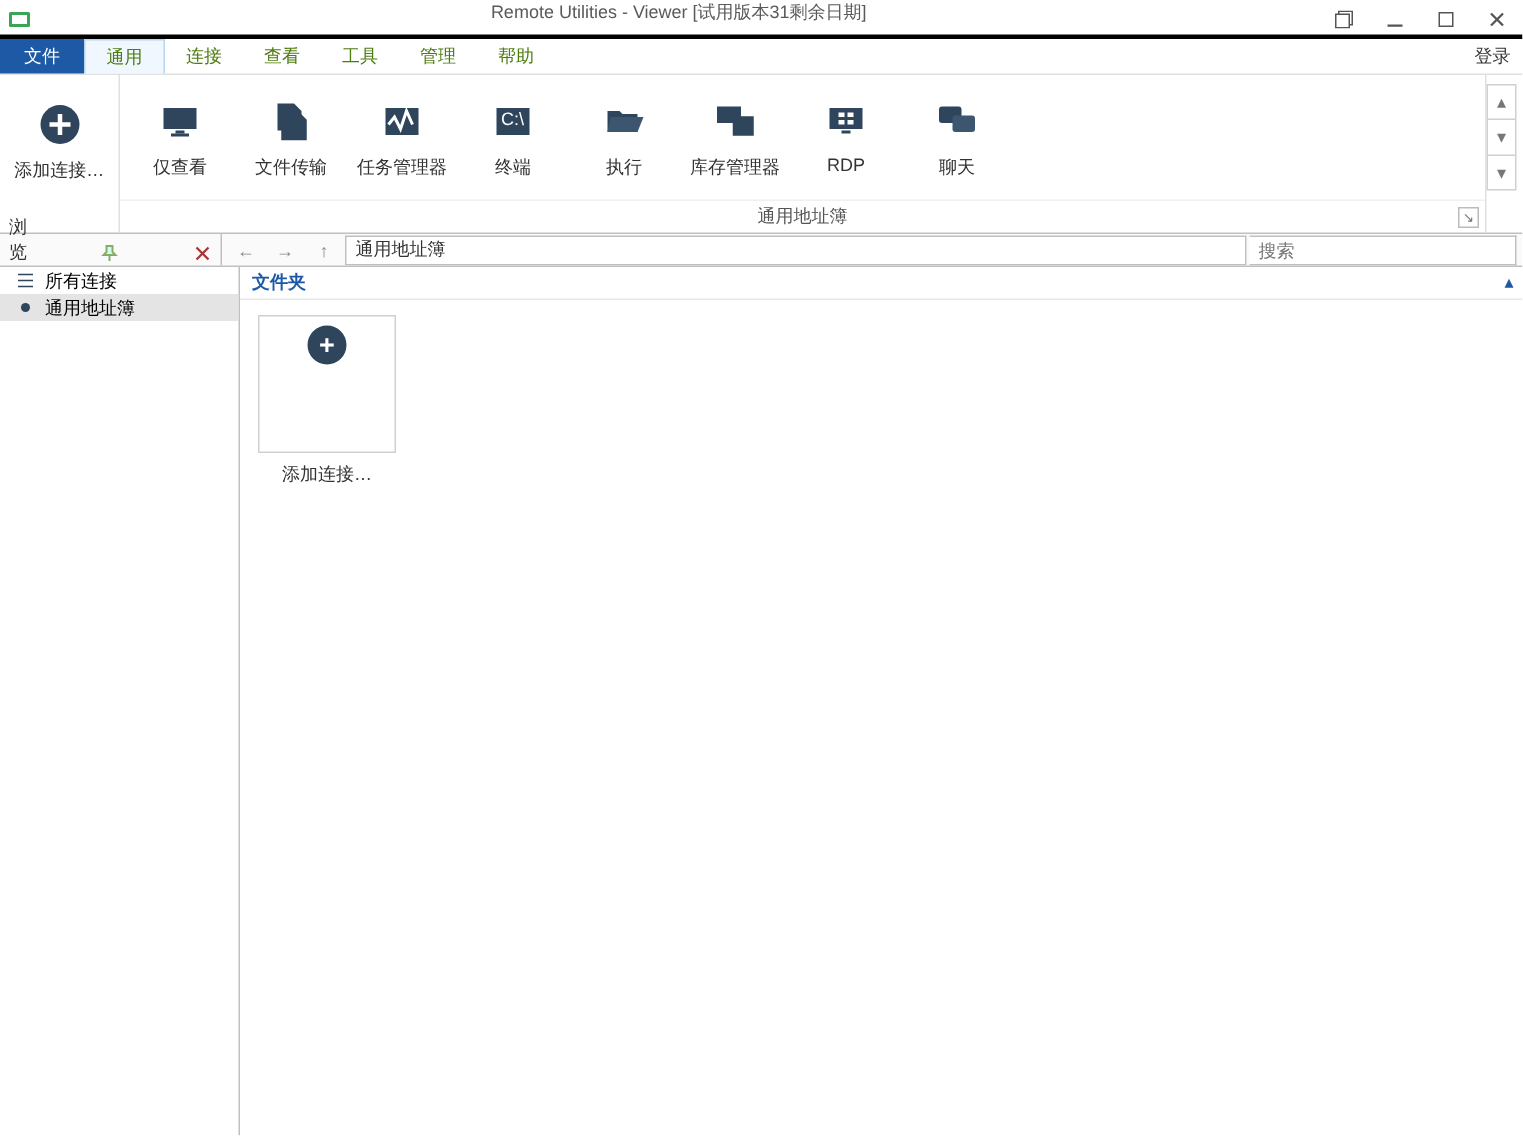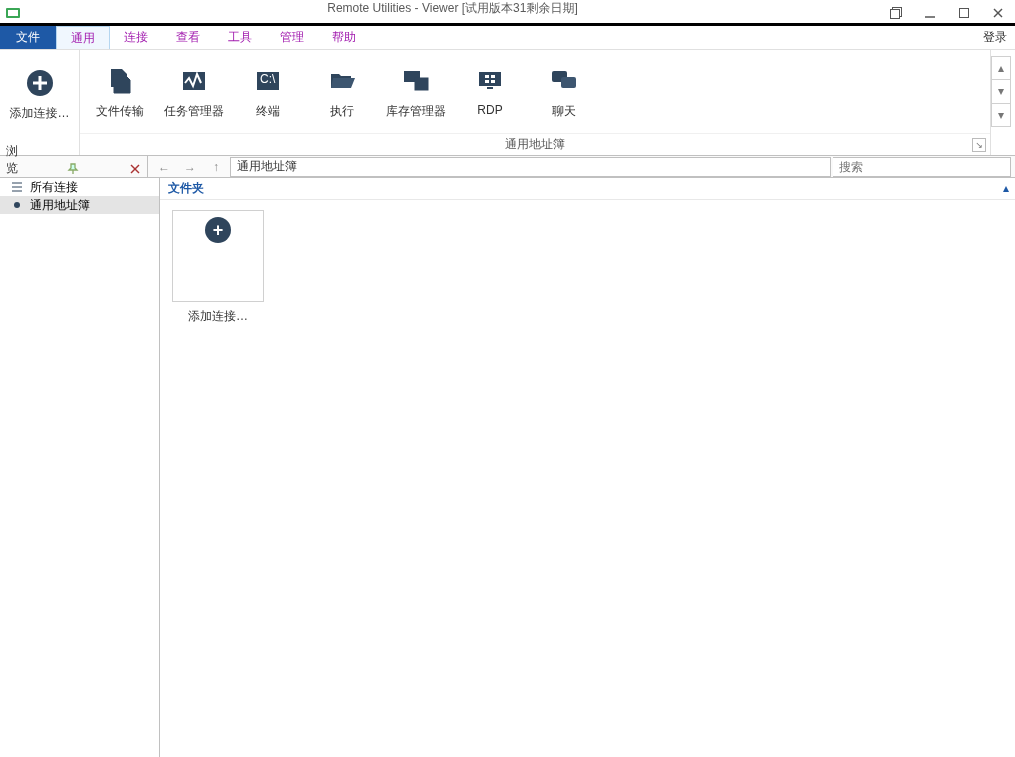--- a/index.html
+++ b/index.html
@@ -8,21 +8,21 @@
 
 .titlebar { height: 26px; background: #fff; display: flex; align-items: flex-start; border-bottom: 3px solid #000000; }
 .titlebar-icon { width: 26px; height: 26px; display: flex; align-items: center; justify-content: center; }
 .titlebar-icon svg { width: 16px; height: 16px; }
 .titlebar-title { flex: 1; text-align: center; color: #5a5a5a; }
 .titlebar-controls { display: flex; }
 .tb-btn { width: 34px; height: 26px; display: flex; align-items: center; justify-content: center; color: #555; cursor: default; }
 
 
 .menubar { height: 24px; background: #fff; display: flex; align-items: stretch; border-bottom: 1px solid #e0e0e0; }
-.menu-item { padding: 0 14px; display: flex; align-items: center; color: #a21caf; cursor: default; }
+.menu-item { padding: 0 14px; display: flex; align-items: center; color: #4d7c0f; cursor: default; }
 .menu-item.file { background: #1e59a6; color: #fff; padding: 0 16px; }
 .menu-item.active { border: 1px solid #b5d6f0; border-bottom: none; background: #f0f7fe; }
 .menu-spacer { flex: 1; }
 .menu-login { padding: 0 8px; display: flex; align-items: center; color: #333; }
 
 
 .ribbon { height: 106px; background: #fff; display: flex; border-bottom: 1px solid #c0c0c0; }
 .ribbon-group-solo { width: 80px; display: flex; flex-direction: column; align-items: center; justify-content: flex-start; padding-top: 8px; border-right: 1px solid #e0e0e0; }
 .ribbon-group-main { flex: 1; display: flex; flex-direction: column; border-right: 1px solid #e0e0e0; position: relative; }
 .ribbon-items { flex: 1; display: flex; align-items: flex-start; padding: 6px 4px 0 4px; gap: 2px; }
@@ -125,20 +125,30 @@
       </div>
       <div class="ribbon-label">添加连接…</div>
     </div>
   </div>
 
   <div class="ribbon-group-main">
     <div class="ribbon-items">
       <div class="ribbon-btn">
         <div class="ribbon-icon">
             <svg width="30" height="30" viewBox="0 0 30 30">
+              <rect x="4" y="6" width="22" height="14" fill="#2f455c"></rect>
+              <rect x="12" y="21" width="6" height="2" fill="#2f455c"></rect>
+              <rect x="9" y="23" width="12" height="2" fill="#2f455c"></rect>
+            </svg>
+          </div>
+        <div class="ribbon-label">仅查看</div>
+      </div>
+      <div class="ribbon-btn">
+        <div class="ribbon-icon">
+            <svg width="30" height="30" viewBox="0 0 30 30">
               <path d="M6 3 H17 L22 8 V21 H6 Z" fill="#2f455c"></path>
               <path d="M9 9 H20 L25 14 V27 H9 Z" fill="#fff" stroke="#2f455c" stroke-width="1"></path>
               <path d="M9 9 H20 L25 14 V27 H9 Z" fill="#2f455c"></path>
             </svg>
           </div>
         <div class="ribbon-label">文件传输</div>
       </div>
       <div class="ribbon-btn">
         <div class="ribbon-icon">
             <svg width="30" height="30" viewBox="0 0 30 30">

